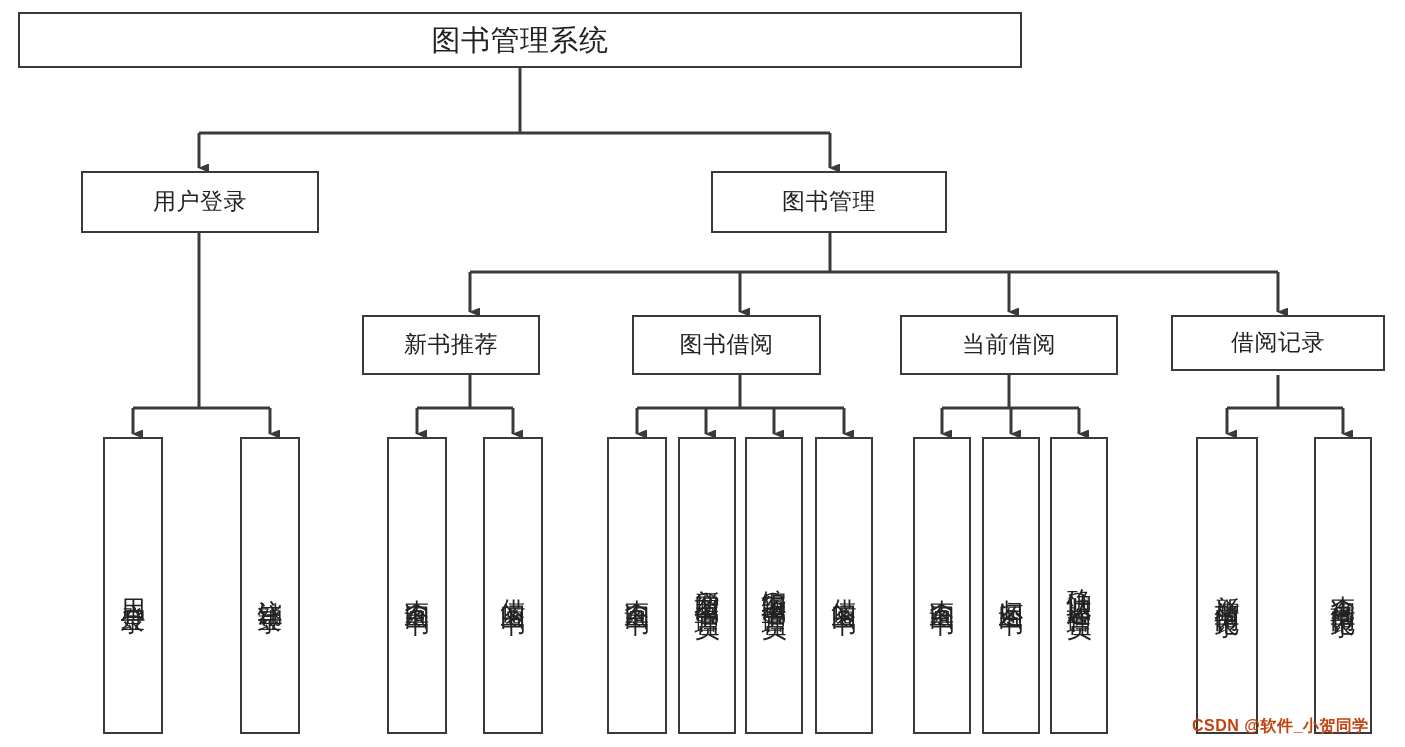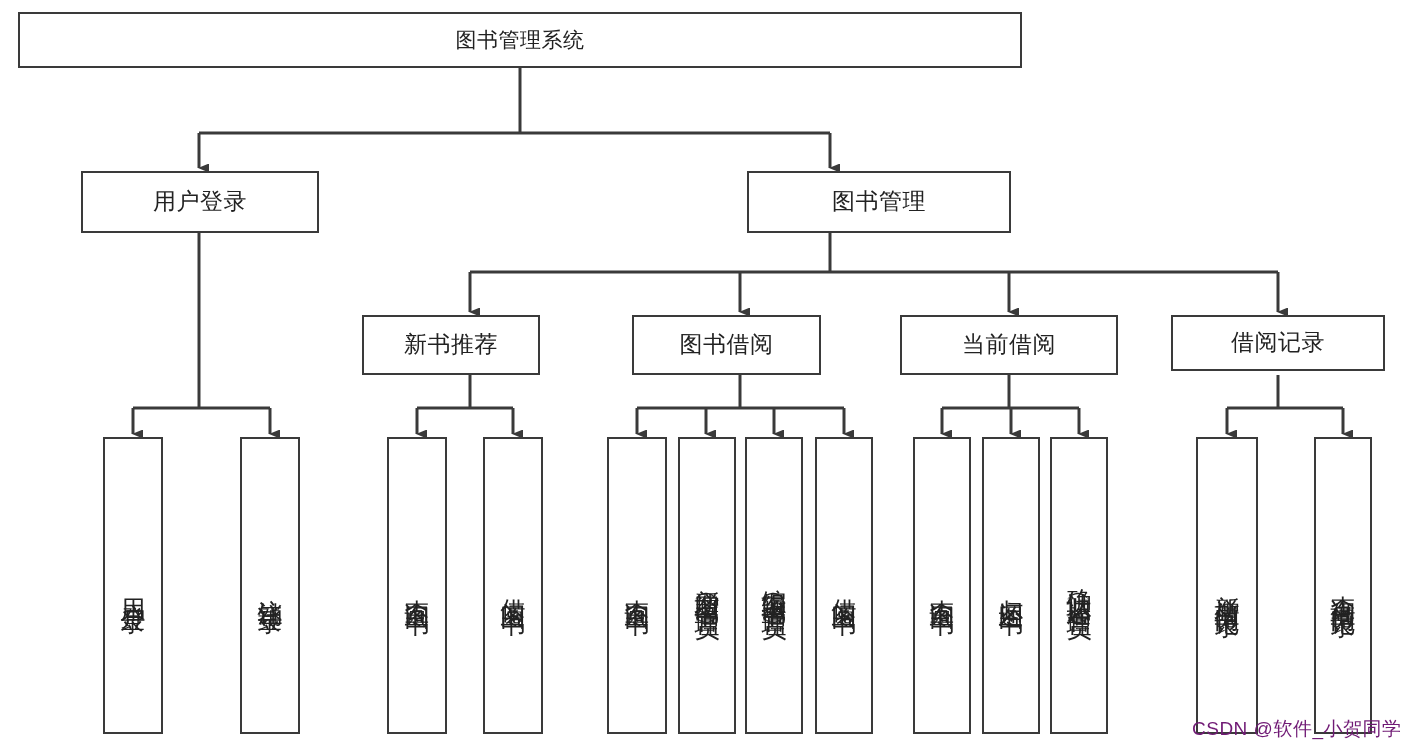--- a/index.html
+++ b/index.html
@@ -36,42 +36,43 @@
     line-height:1.12;
     text-align:center;
     white-space:pre;
     color:#222222;
   }
   
   .node.h .lbl{
     font-size:23px;
     letter-spacing:0.5px;
   }
-  .node.root .lbl{ font-size:21px; }
+  .node.root .lbl{ font-size:29px; }
   
   .node.v{
     align-items:center;
     justify-content:center;
     padding-top:2px;
   }
   .node.v .lbl{
     writing-mode:vertical-rl;
     text-orientation:upright;
     font-size:25px;
     line-height:1.0;
     letter-spacing:4px;
   }
   .watermark{
     position:absolute;
-    color:#701a75;
-    font-size:19px;
+    color:#c2410c;
+    font-size:16px;
     letter-spacing:0.5px;
     white-space:nowrap;
     z-index:3;
     user-select:none;
+    font-weight:bold;
   }
 </style>
 </head>
 <body>
 
 <div id="canvas">
 
   <svg id="wires" viewBox="0 0 1405 747" xmlns="http://www.w3.org/2000/svg">
     <defs>
       <marker id="arw" markerWidth="10" markerHeight="11" refX="4.5" refY="10" orient="auto" markerUnits="userSpaceOnUse">
@@ -124,21 +125,21 @@
     </g>
   </svg>
 
   <div class="node h root" style="left:18px;top:12px;width:1004px;height:56px;">
     <span class="lbl">图书管理系统</span>
   </div>
 
   <div class="node h" style="left:81px;top:171px;width:238px;height:62px;">
     <span class="lbl">用户登录</span>
   </div>
-  <div class="node h" style="left:711px;top:171px;width:264px;height:62px;margin-left:36px;">
+  <div class="node h" style="left:711px;top:171px;width:236px;height:62px;">
     <span class="lbl">图书管理</span>
   </div>
 
   <div class="node h" style="left:362px;top:315px;width:178px;height:60px;">
     <span class="lbl">新书推荐</span>
   </div>
   <div class="node h" style="left:632px;top:315px;width:189px;height:60px;">
     <span class="lbl">图书借阅</span>
   </div>
   <div class="node h" style="left:900px;top:315px;width:218px;height:60px;">

